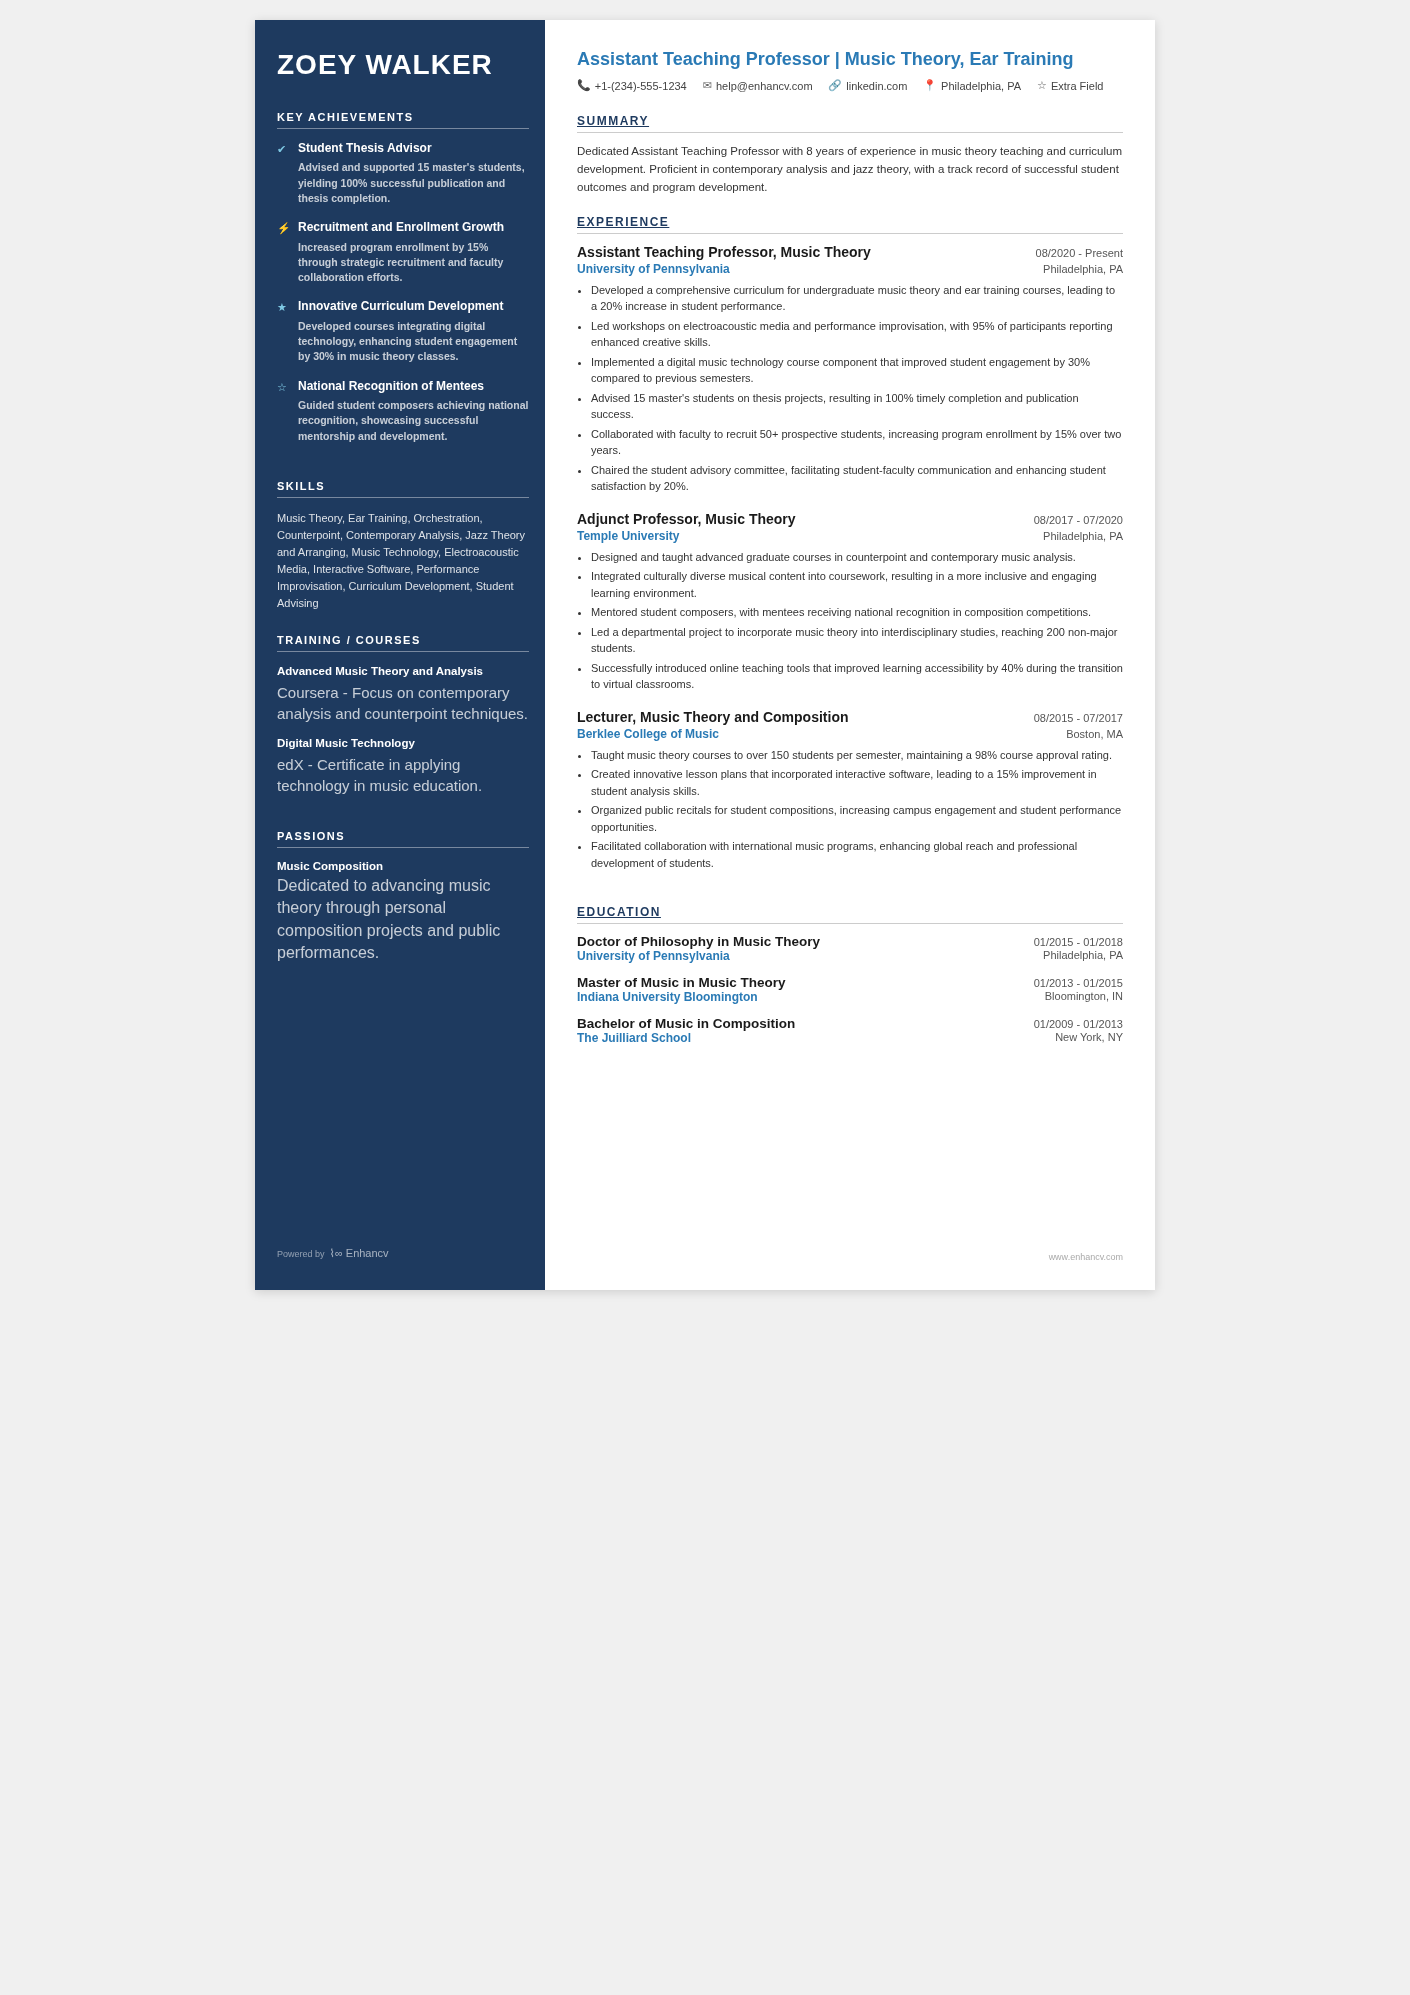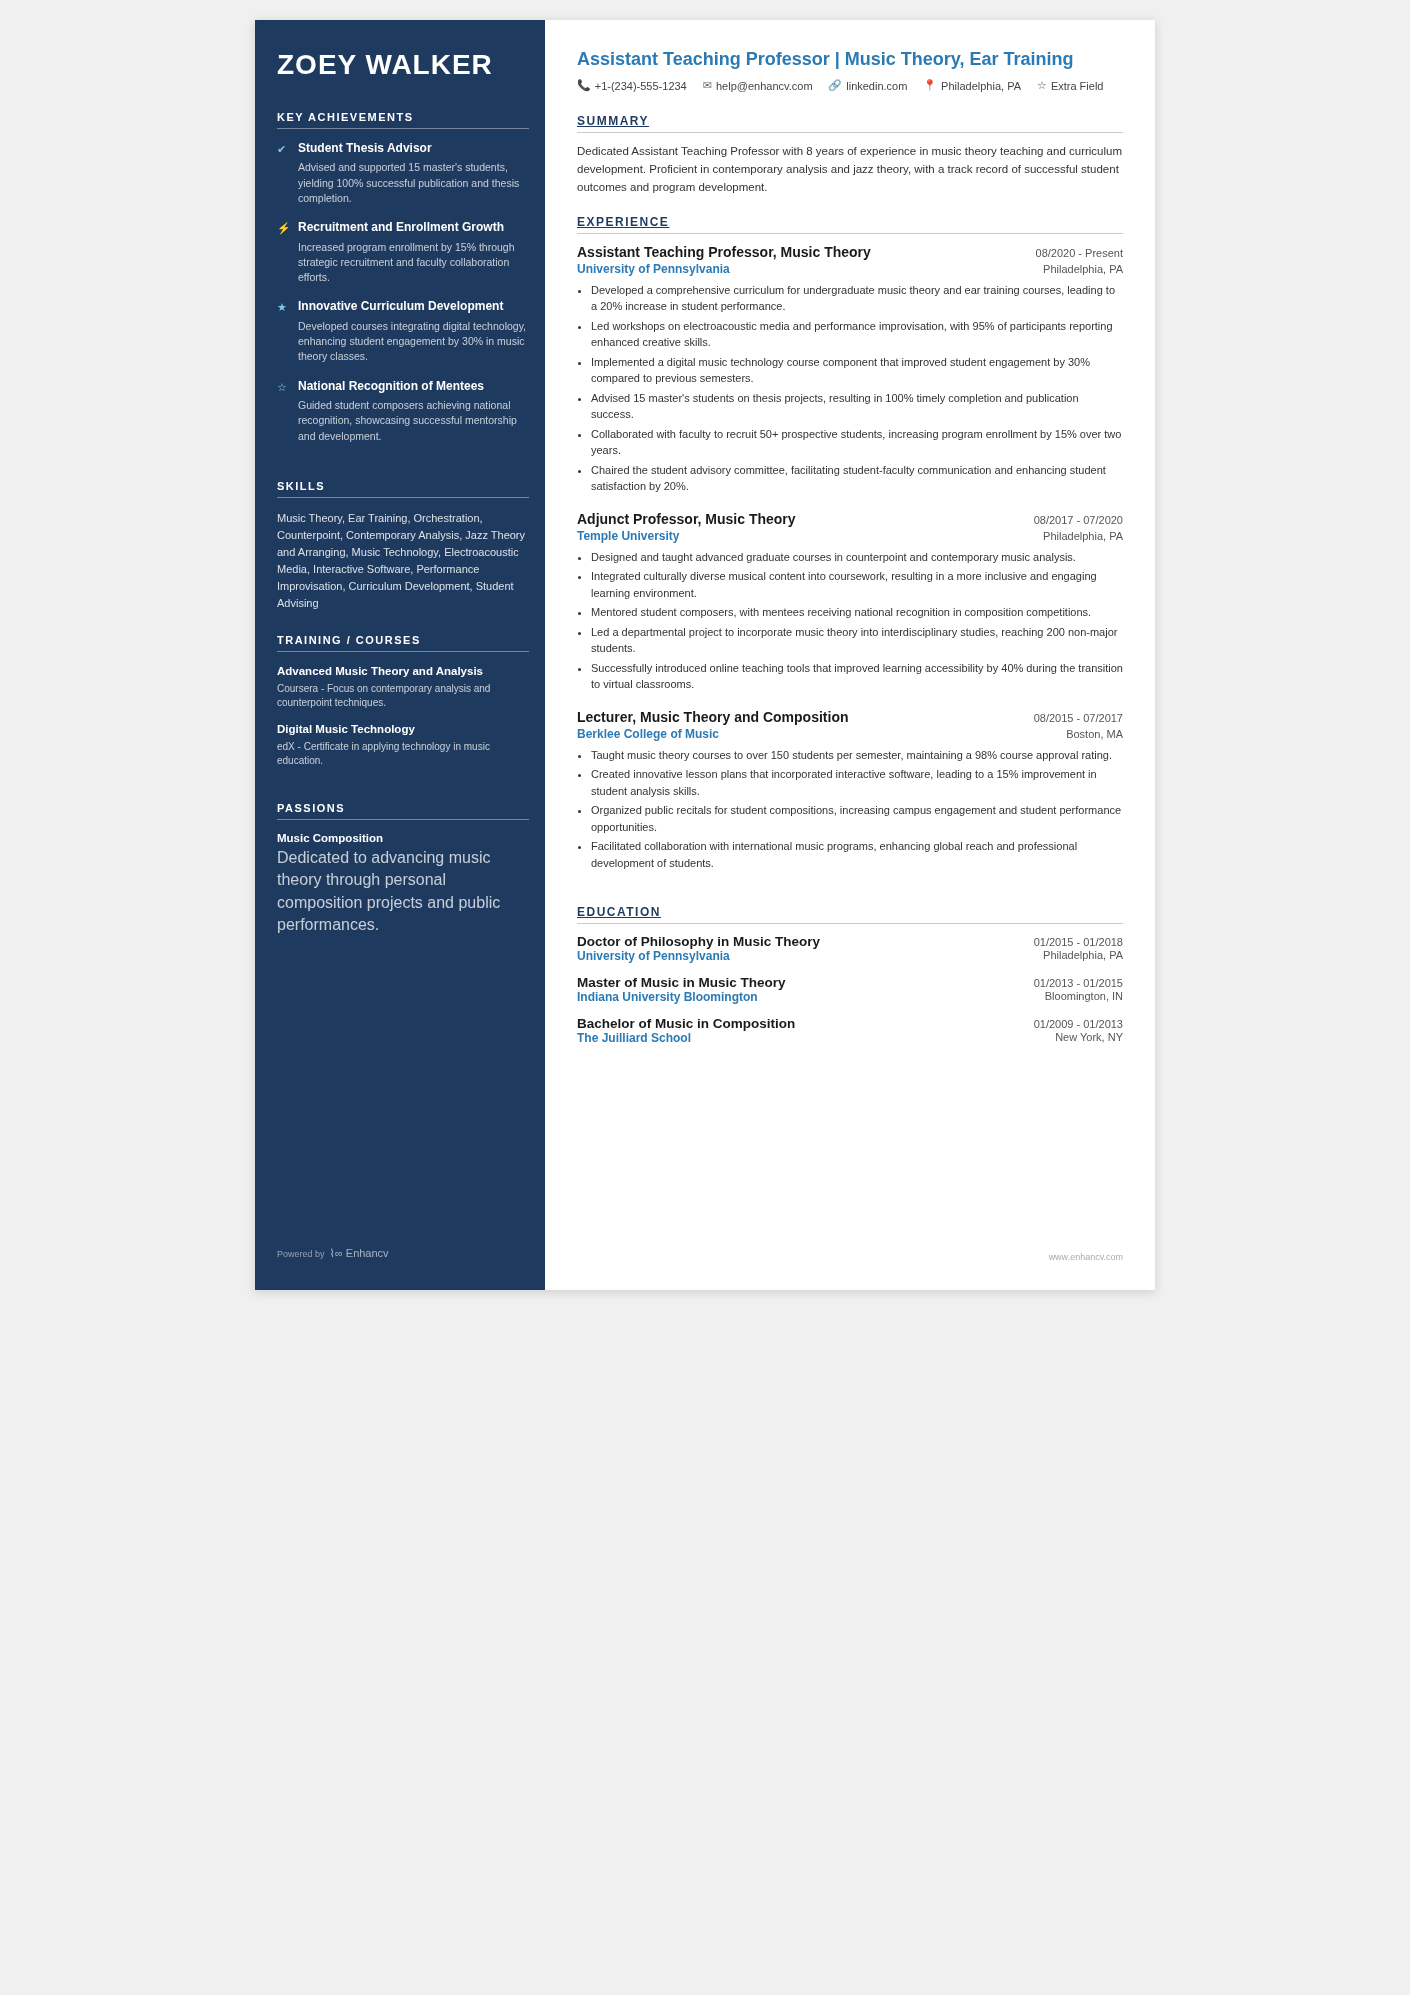--- a/index.html
+++ b/index.html
@@ -72,38 +72,39 @@
       font-size: 12px;
       font-weight: 700;
       color: white;
       line-height: 1.3;
     }
     .achievement-desc {
       font-size: 10.5px;
       color: rgba(255,255,255,0.75);
       line-height: 1.45;
       margin-left: 21px;
+      font-weight: bold;
     }
     .skills-text {
       font-size: 11px;
       color: rgba(255,255,255,0.85);
       line-height: 1.55;
     }
     .training-item {
       margin-bottom: 12px;
     }
     .training-title {
       font-size: 11.5px;
       font-weight: 700;
       color: white;
       line-height: 1.3;
       margin-bottom: 3px;
     }
     .training-desc {
-      font-size: 10px;
+      font-size: 15px;
       color: rgba(255,255,255,0.75);
       line-height: 1.4;
     }
     .passion-title {
       font-size: 11.5px;
       font-weight: 700;
       color: white;
       margin-bottom: 3px;
     }
     .passion-desc {

